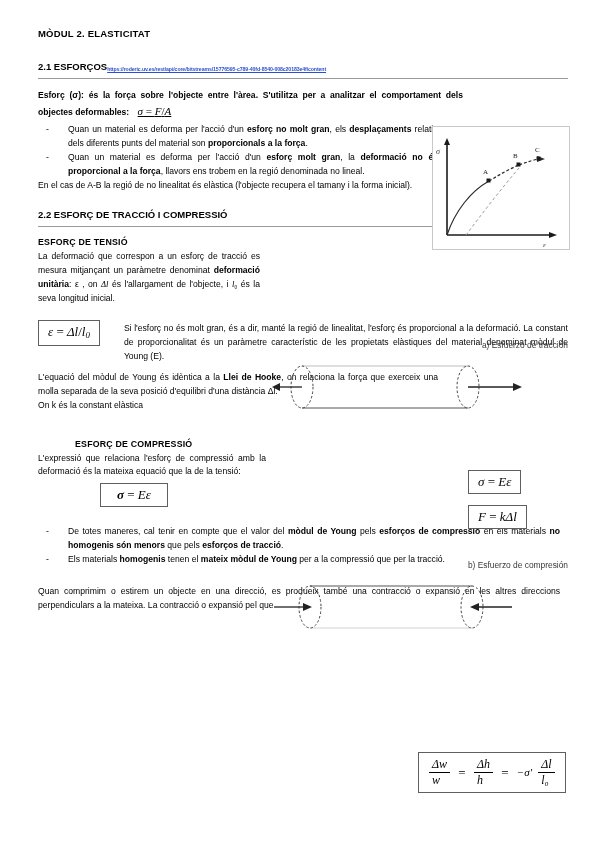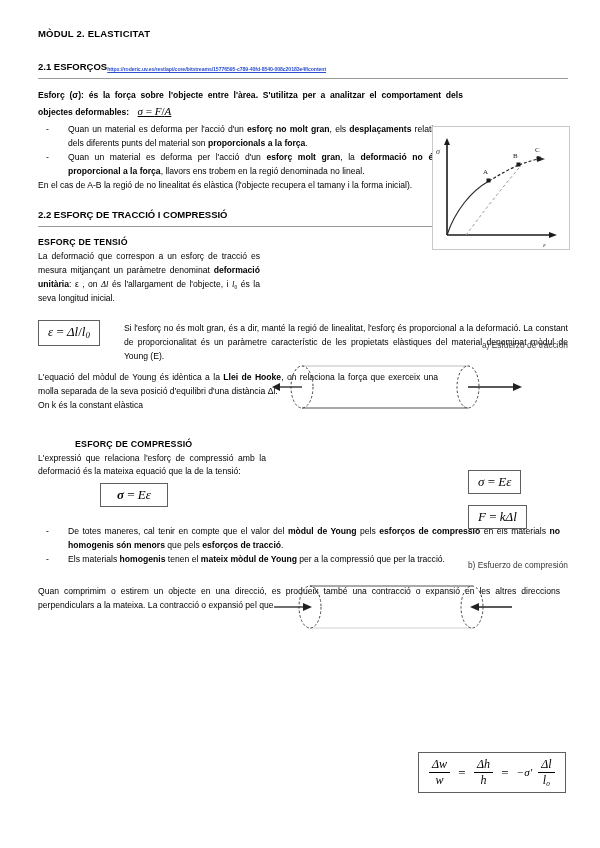--- a/index.html
+++ b/index.html
@@ -109,21 +109,20 @@
     padding: 4px 9px 5px 9px;
     background: #fff;
     font-family: "Liberation Serif", serif;
     font-size: 13px;
     line-height: 1;
     white-space: nowrap;
   }
   .frac {
     display: inline-block;
     vertical-align: middle;
-    text-align: center;
     line-height: 1.05;
     font-size: 12px;
   }
   .frac .num { display: block; border-bottom: 1.1px solid #000; padding: 0 3px 1px 3px; }
   .frac .den { display: block; padding: 1px 3px 0 3px; }
   .sub { font-size: 0.68em; vertical-align: -0.28em; }
 
   .graph-fig {
     position: absolute;
     left: 432px;

